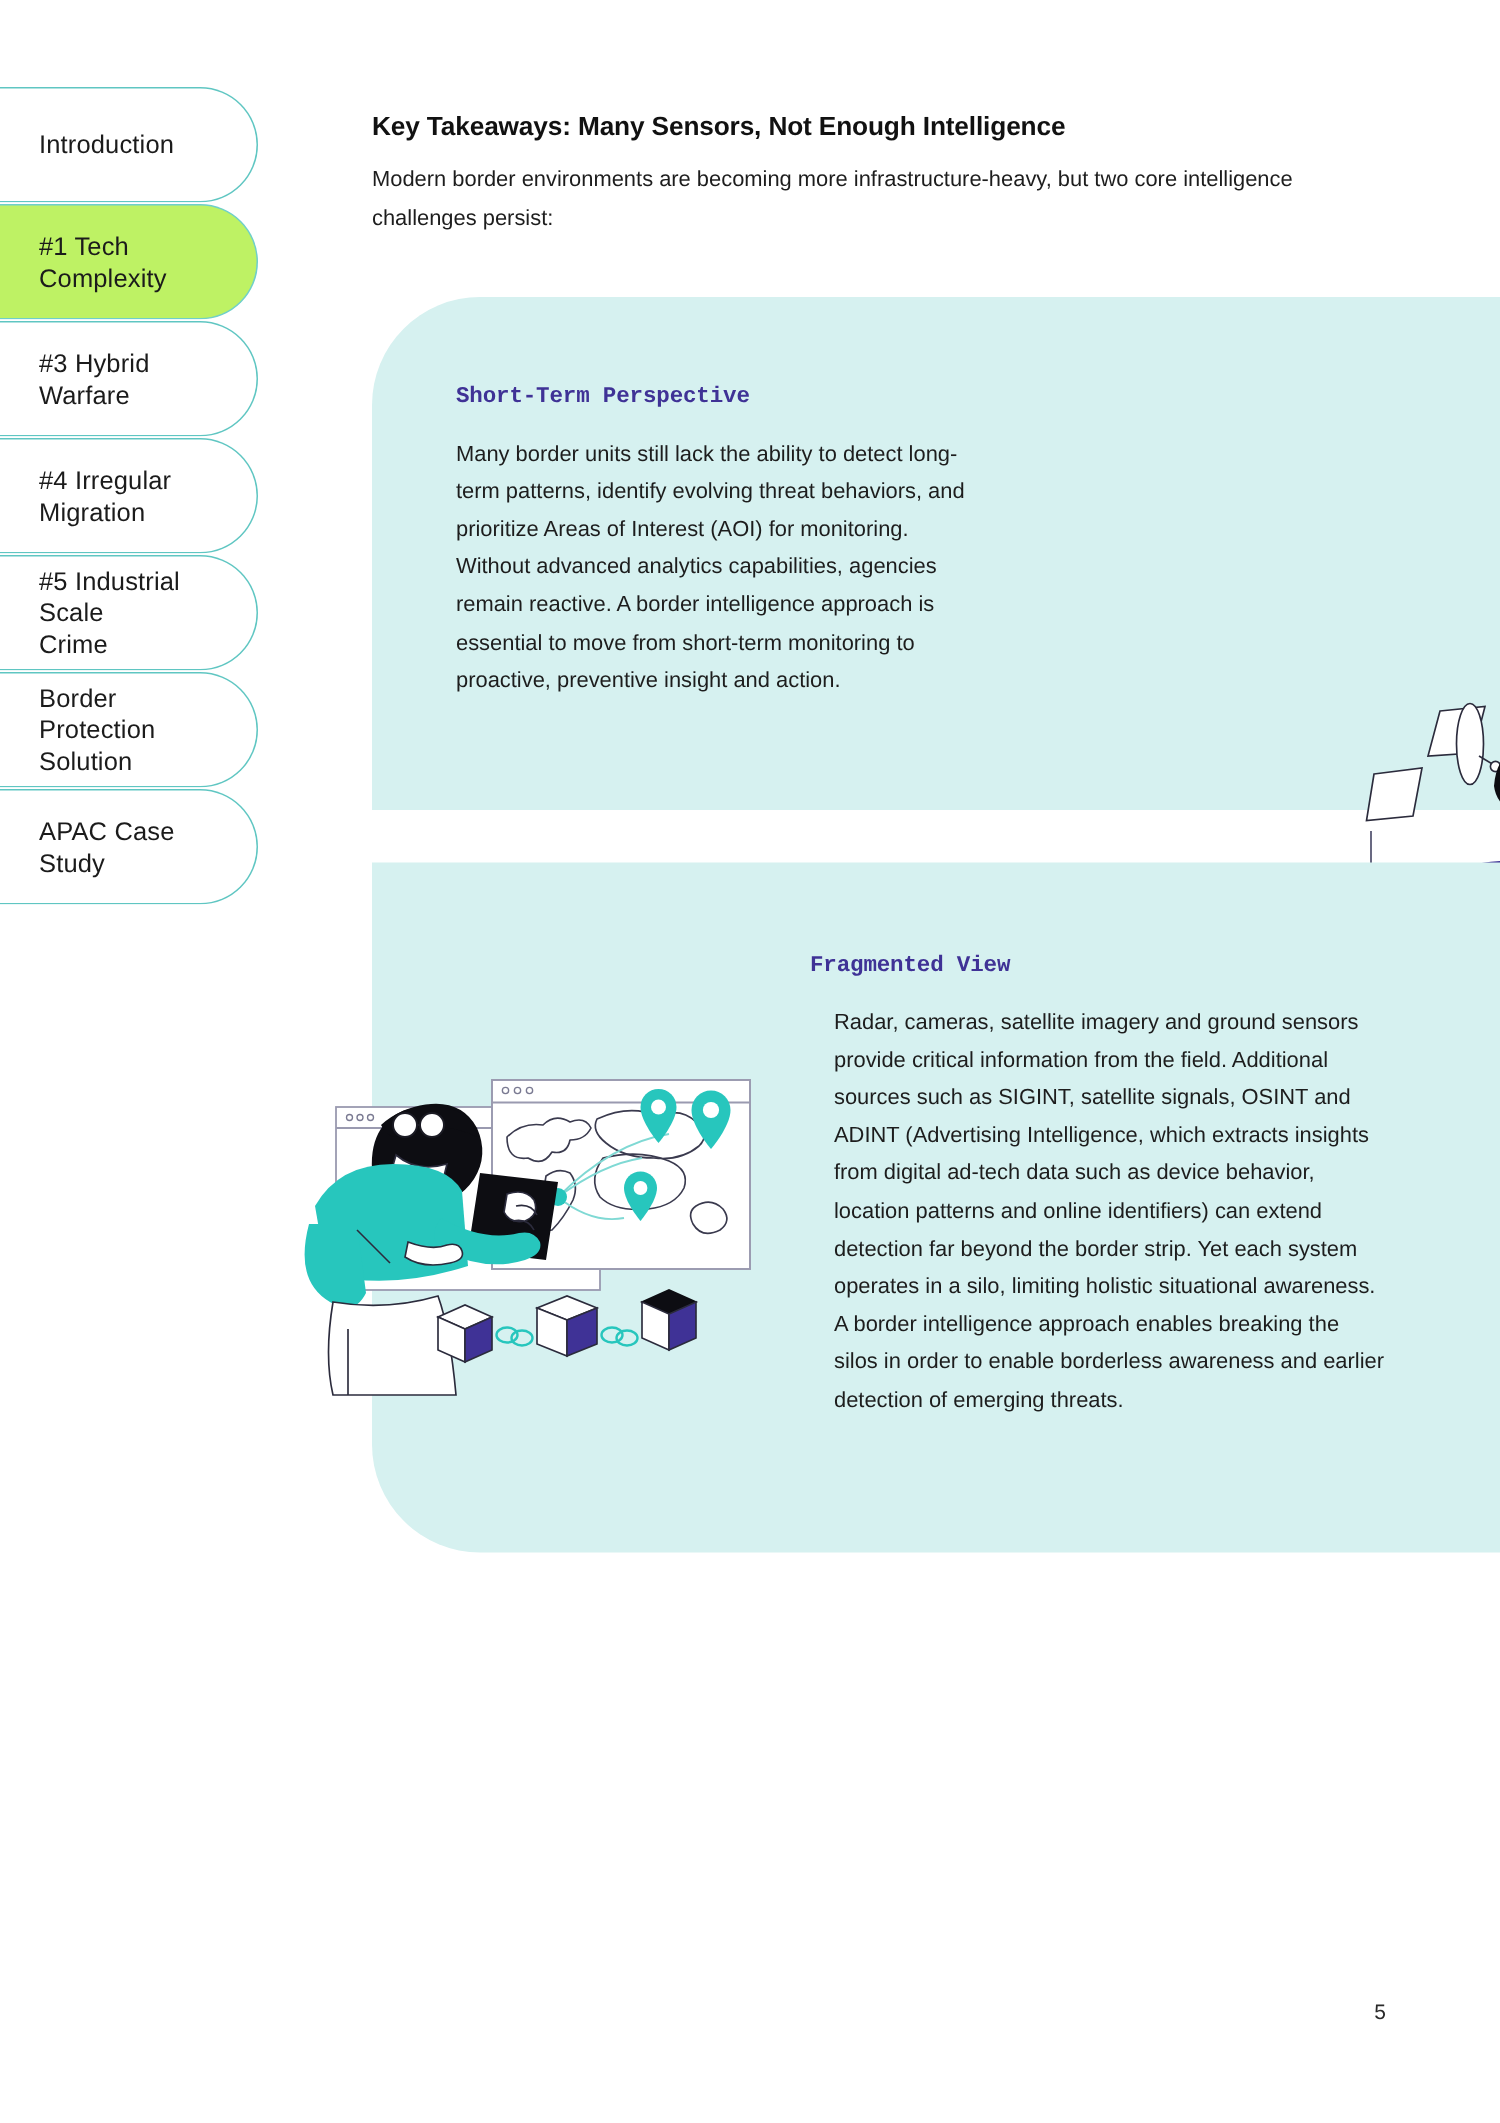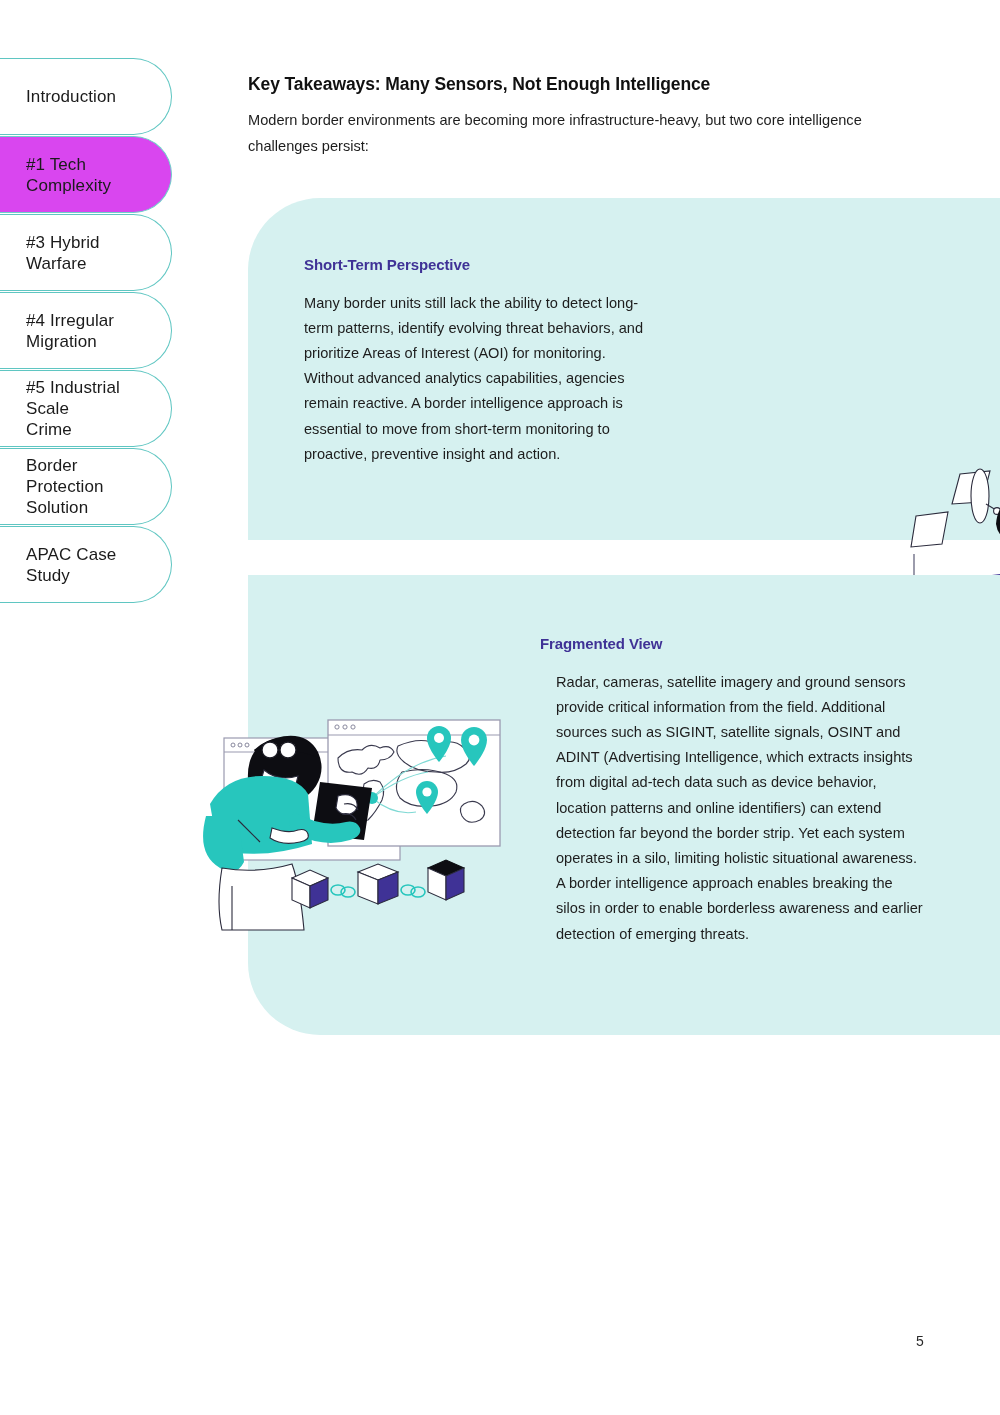--- a/index.html
+++ b/index.html
@@ -34,21 +34,21 @@
     border-bottom-right-radius: 40px;
     border-top-left-radius: 0;
     border-bottom-left-radius: 0;
     background: #ffffff;
     display: flex;
     align-items: center;
     padding-left: 26px;
     padding-right: 16px;
   }
   .nav-pill.active {
-    background: #d946ef;
+    background: #bef264;
     border-color: #6fcfca;
   }
   .nav-pill .nav-label {
     font-size: 17px;
     line-height: 21px;
     color: #1b1b1b;
     letter-spacing: 0.1px;
     white-space: pre-line;
   }
 
@@ -98,20 +98,21 @@
     width: 752px;
     height: 460px;
     border-bottom-left-radius: 72px;
   }
   .card-heading {
     position: absolute;
     font-size: 15px;
     font-weight: bold;
     color: #3f3296;
     letter-spacing: -0.1px;
+    font-family: Liberation Mono, monospace;
   }
   .card-body {
     position: absolute;
     font-size: 14.6px;
     line-height: 25.2px;
     color: #1d1d1d;
   }
   #card-1 .card-heading { left: 56px; top: 46px; }
   #card-1 .card-body    { left: 56px; top: 78px; width: 348px; }
   #card-2 .card-heading { left: 292px; top: 48px; }

